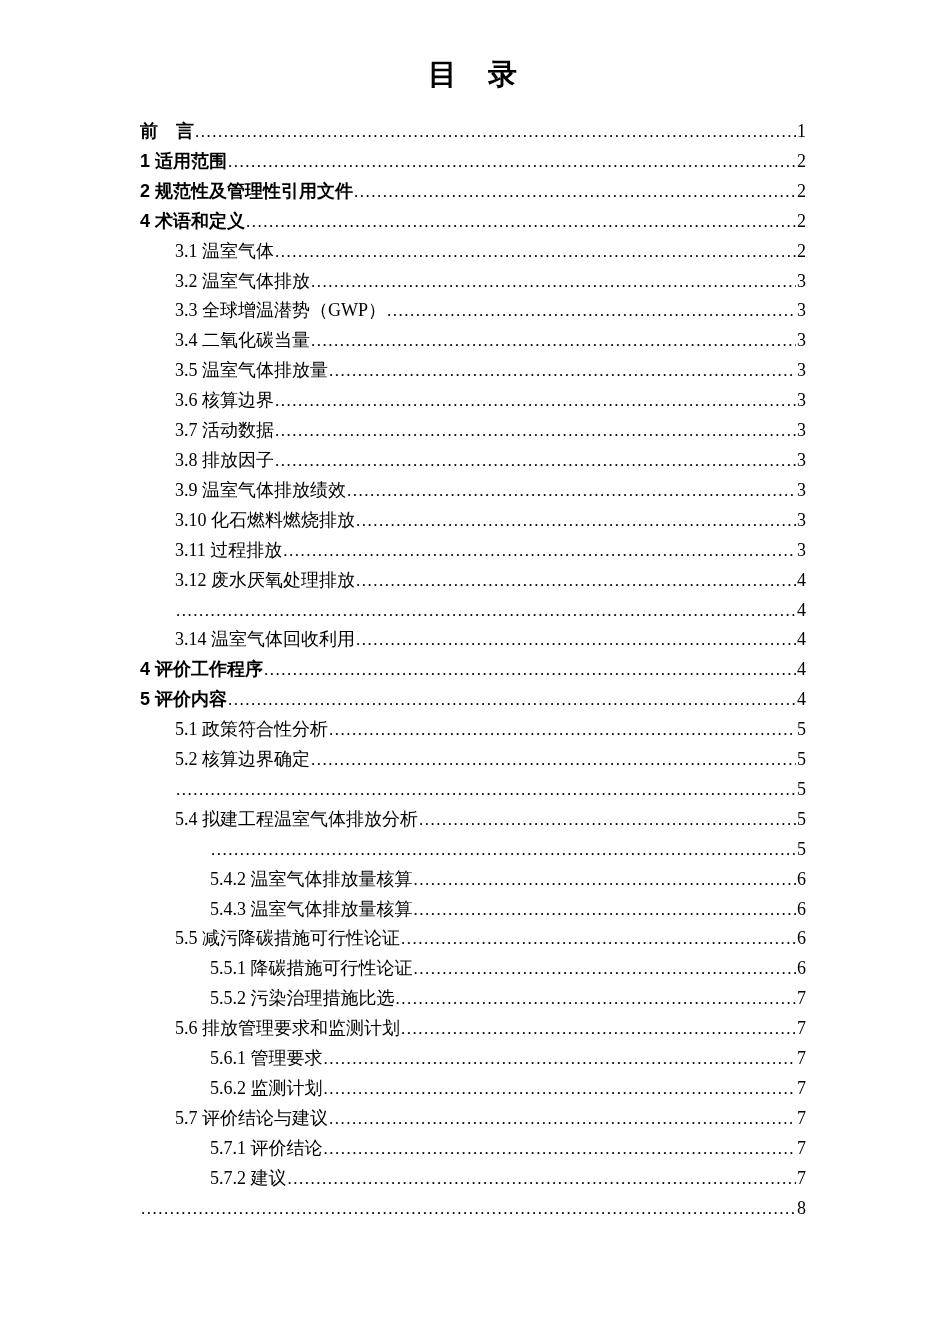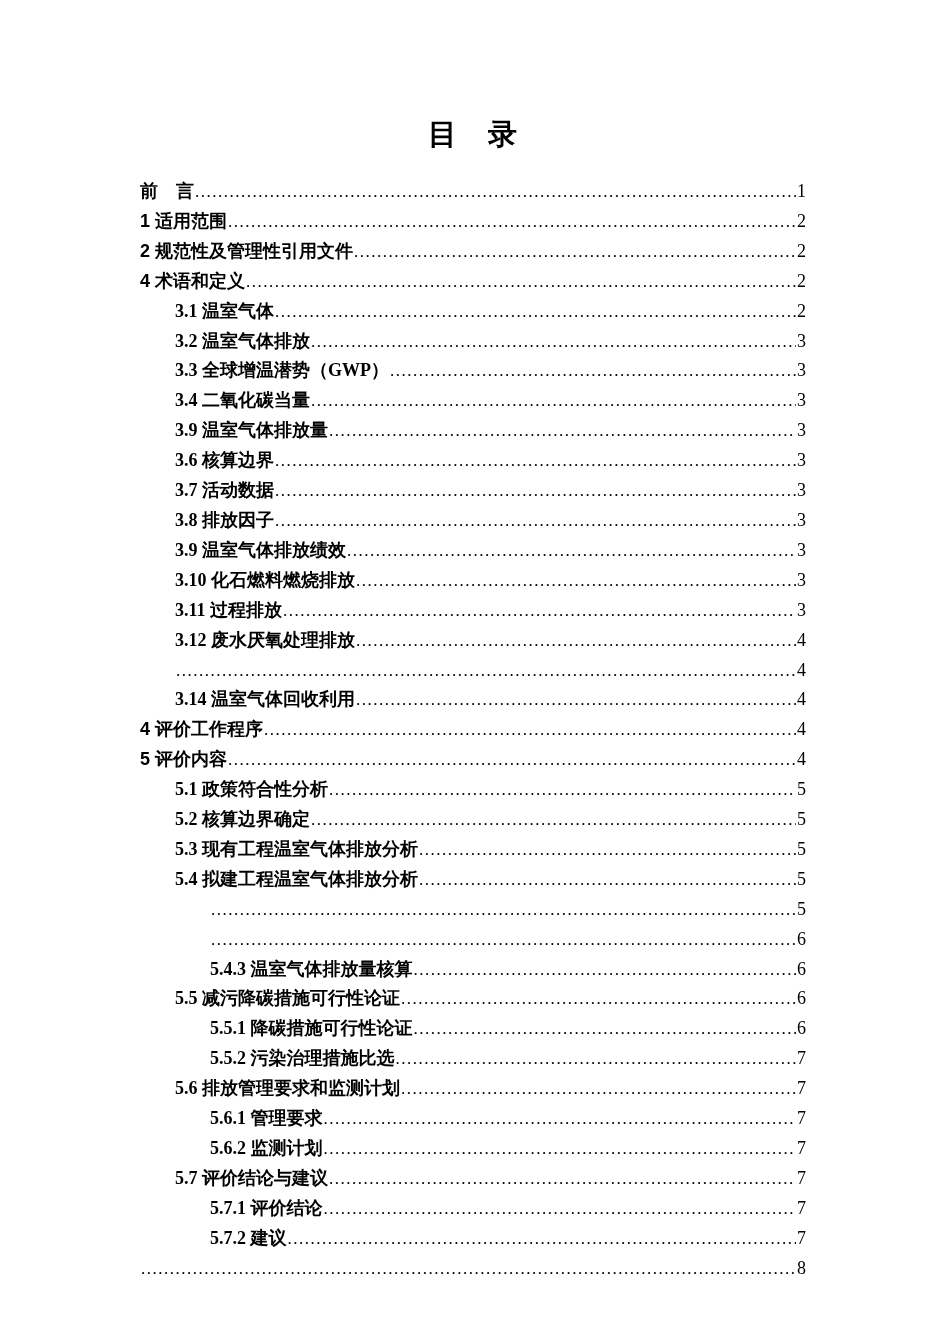--- a/index.html
+++ b/index.html
@@ -7,40 +7,40 @@
     width: 950px;
     height: 1344px;
     background: #ffffff;
     color: #000000;
     font-family: "Liberation Serif", "DejaVu Serif", serif;
     overflow: hidden;
   }
   .page {
     width: 950px;
     height: 1312px;
-    padding: 110px 144px 0 140px;
+    padding: 50px 144px 0 140px;
   }
   .doc-title {
     text-align: center;
     font-family: "Liberation Sans", "DejaVu Sans", sans-serif;
     font-weight: bold;
     font-size: 29px;
     line-height: 48px;
     letter-spacing: 1px;
     margin-bottom: 19px;
   }
   .toc-list { width: 100%; }
   .entry {
     display: flex;
     align-items: baseline;
     line-height: 28.9px;
     font-size: 18px;
     white-space: nowrap;
   }
-  .entry .label { flex: 0 0 auto; font-weight: bold; }
+  .entry .label { flex: 0 0 auto; }
   .level-1 .label {
     font-family: "Liberation Sans", "DejaVu Sans", sans-serif;
     font-weight: bold;
   }
   .level-2 { padding-left: 35px; }
   .level-3 { padding-left: 70px; }
   .dots {
     flex: 1 1 auto;
     overflow: hidden;
     margin: 0 1px;
@@ -99,21 +99,21 @@
         <span class="label">3.3 全球增温潜势（GWP）</span>
         <span class="dots"></span>
         <span class="pagenum">3</span>
       </div>
       <div class="entry level-2">
         <span class="label">3.4 二氧化碳当量</span>
         <span class="dots"></span>
         <span class="pagenum">3</span>
       </div>
       <div class="entry level-2">
-        <span class="label">3.9 温室气体排放量</span>
+        <span class="label">3.5 温室气体排放量</span>
         <span class="dots"></span>
         <span class="pagenum">3</span>
       </div>
       <div class="entry level-2">
         <span class="label">3.6 核算边界</span>
         <span class="dots"></span>
         <span class="pagenum">3</span>
       </div>
       <div class="entry level-2">
         <span class="label">3.7 活动数据</span>
@@ -168,34 +168,34 @@
         <span class="label">5.1 政策符合性分析</span>
         <span class="dots"></span>
         <span class="pagenum">5</span>
       </div>
       <div class="entry level-2">
         <span class="label">5.2 核算边界确定</span>
         <span class="dots"></span>
         <span class="pagenum">5</span>
       </div>
       <div class="entry level-2">
-        <span class="label">5.3 现有工程温室气体排放分析</span>
         <span class="dots"></span>
         <span class="pagenum">5</span>
       </div>
       <div class="entry level-2">
         <span class="label">5.4 拟建工程温室气体排放分析</span>
         <span class="dots"></span>
         <span class="pagenum">5</span>
       </div>
       <div class="entry level-3">
         <span class="dots"></span>
         <span class="pagenum">5</span>
       </div>
       <div class="entry level-3">
+        <span class="label">5.4.2 温室气体排放量核算</span>
         <span class="dots"></span>
         <span class="pagenum">6</span>
       </div>
       <div class="entry level-3">
         <span class="label">5.4.3 温室气体排放量核算</span>
         <span class="dots"></span>
         <span class="pagenum">6</span>
       </div>
       <div class="entry level-2">
         <span class="label">5.5 减污降碳措施可行性论证</span>

